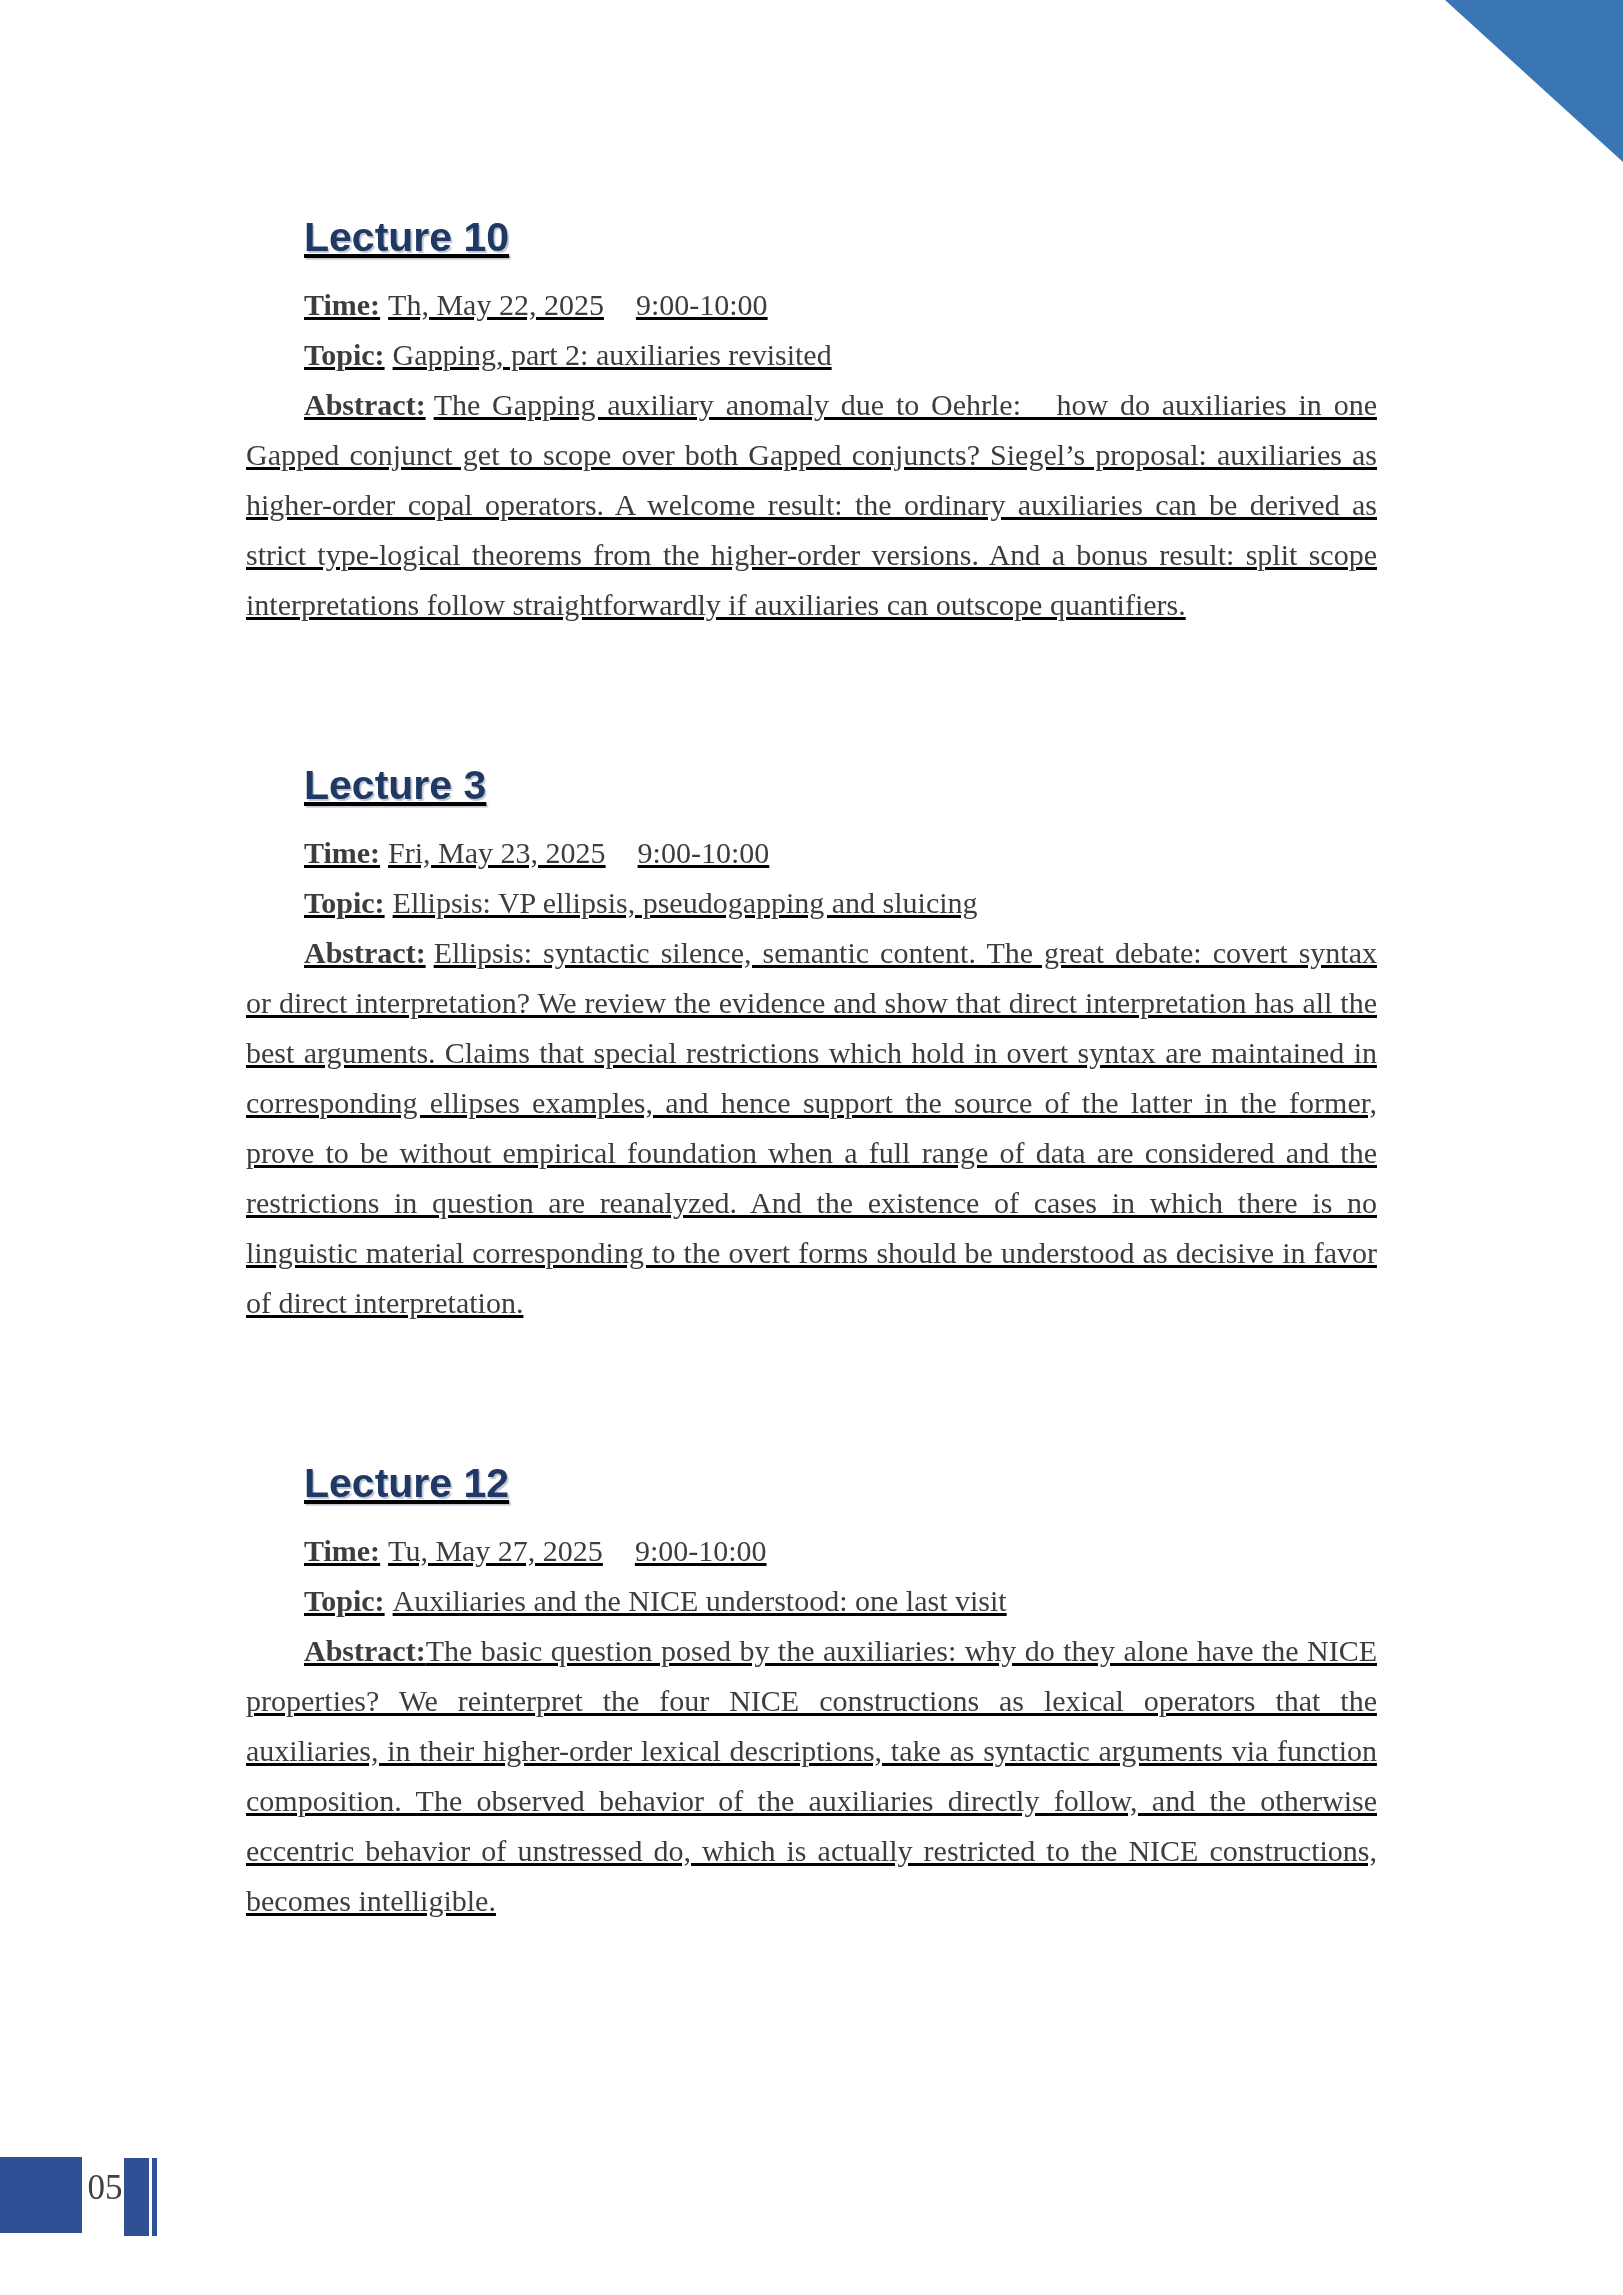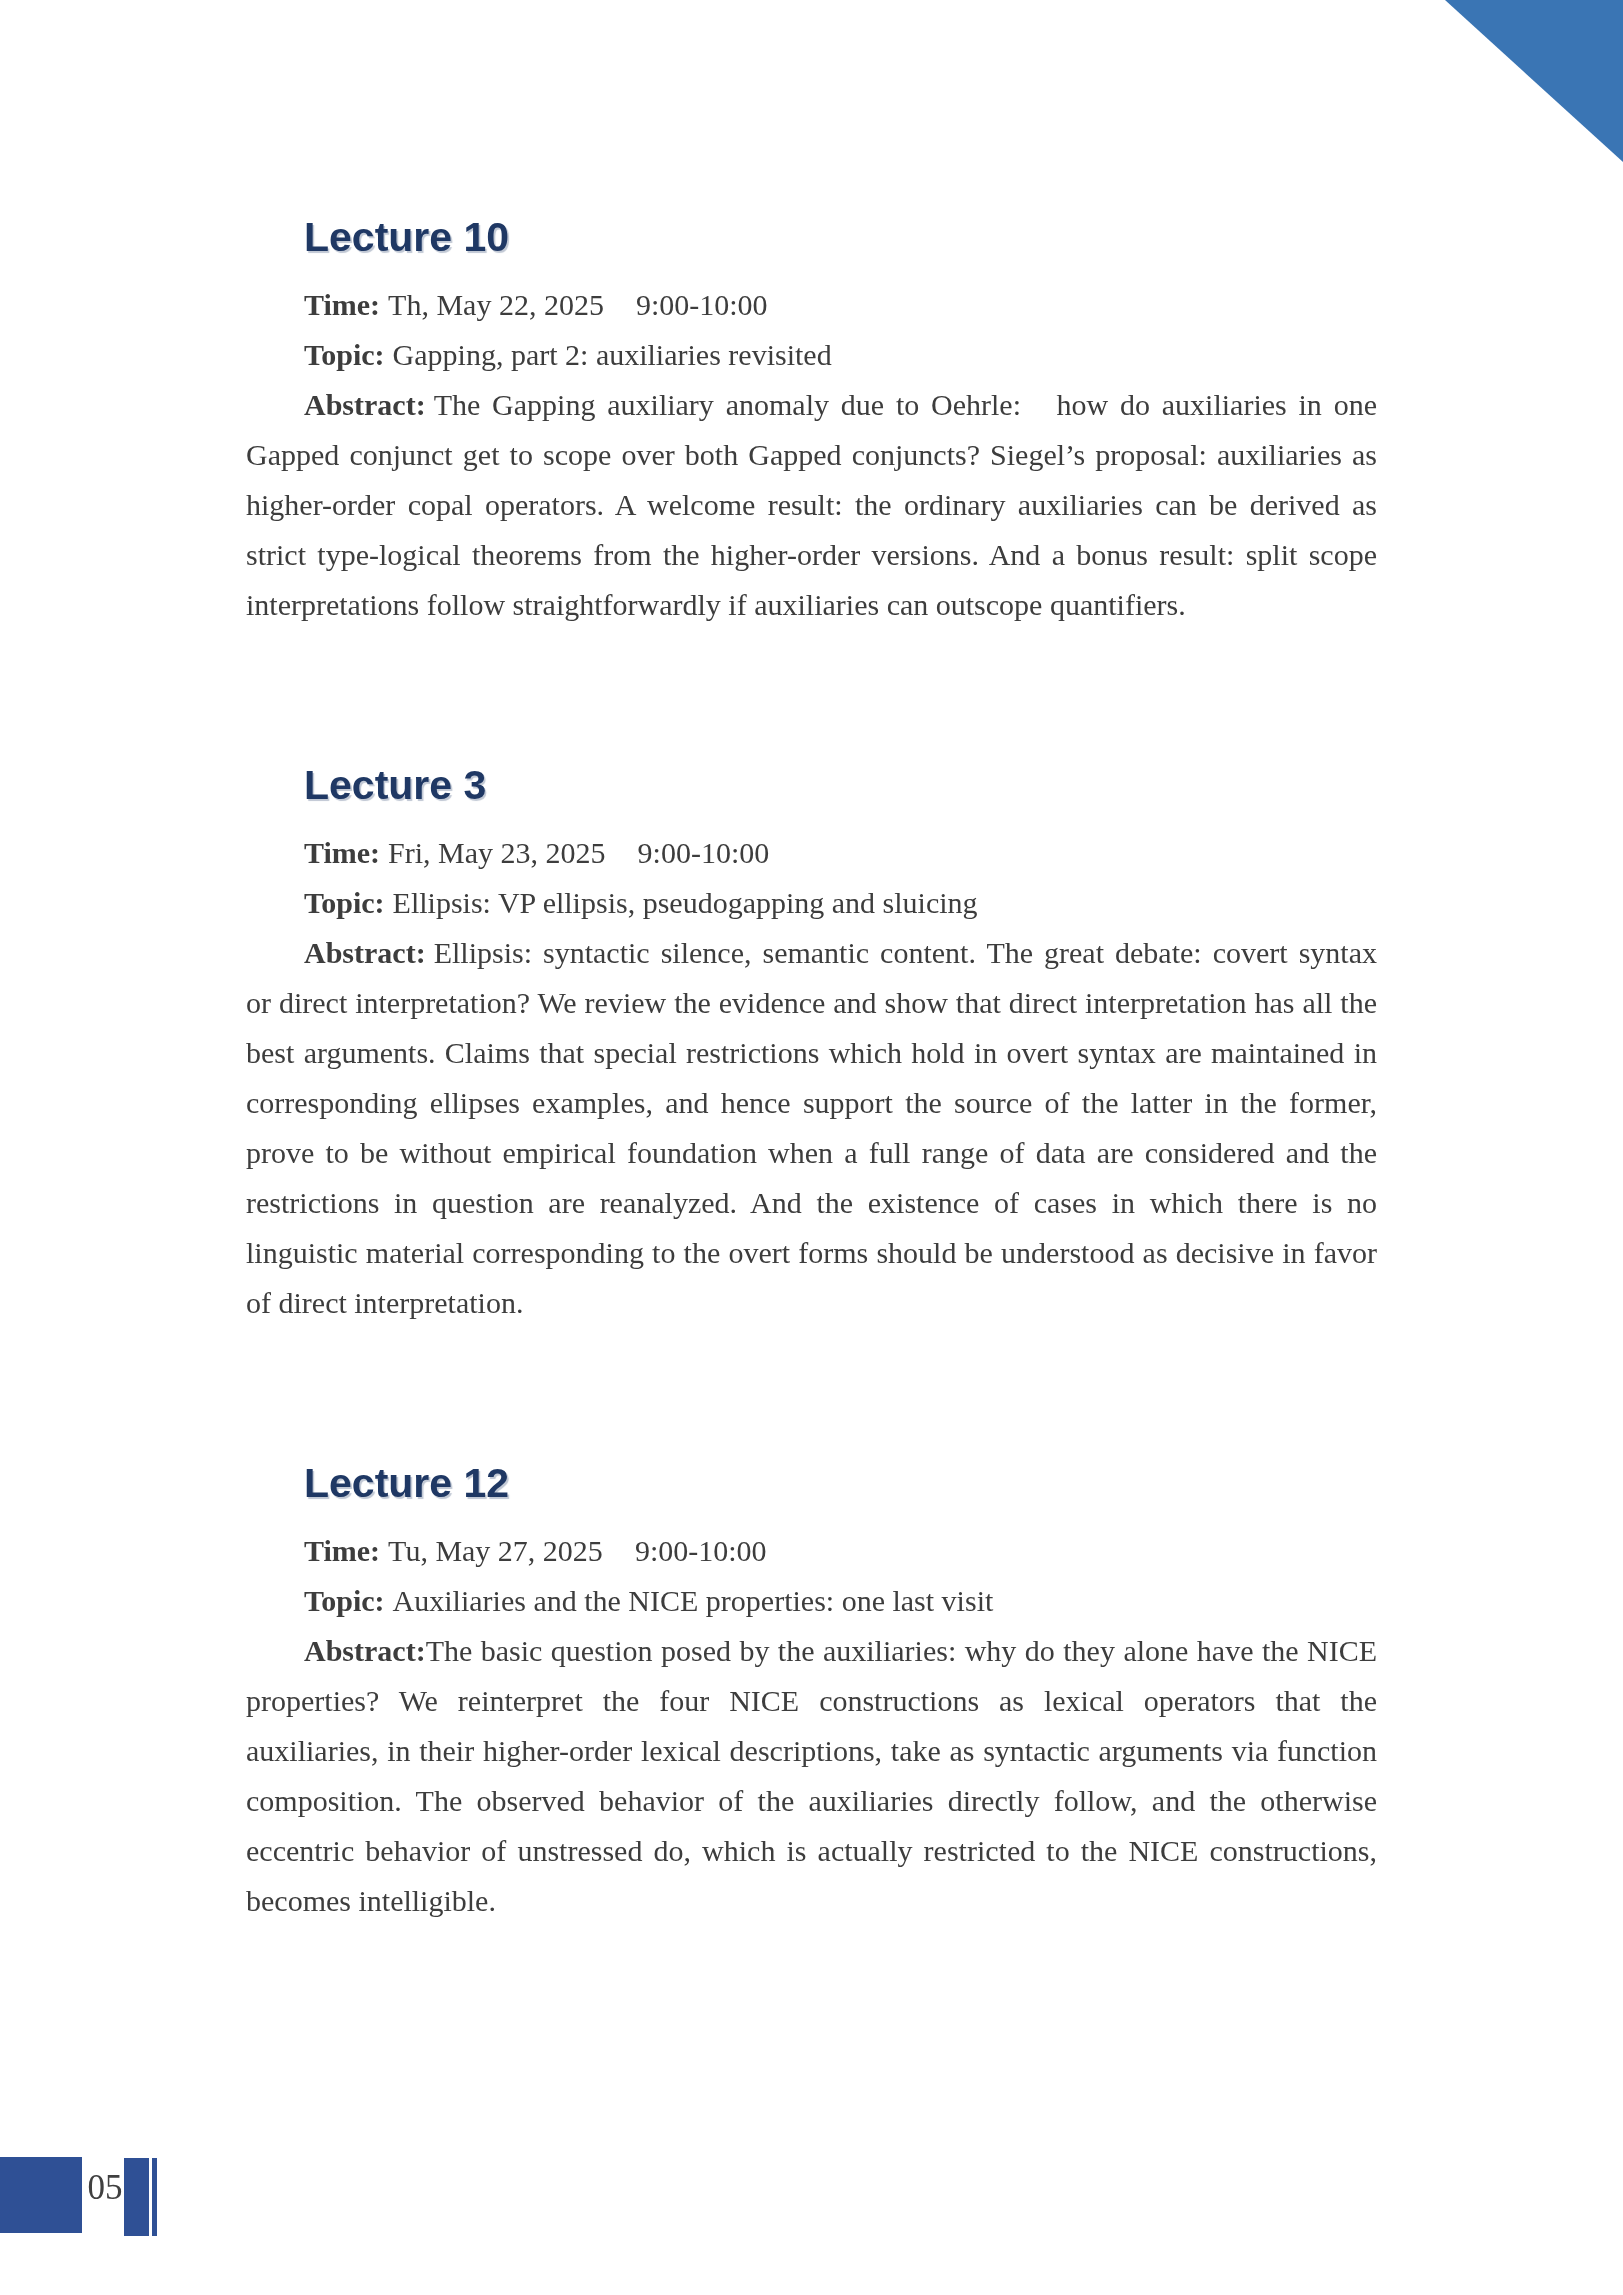--- a/index.html
+++ b/index.html
@@ -19,20 +19,21 @@
     right: 0;
     width: 178px;
     height: 162px;
     background: #3a75b4;
     clip-path: polygon(0 0, 100% 0, 100% 100%);
   }
 
   
   .content {
     padding: 213px 246px 0 246px; 
+    text-decoration: underline;
   }
 
   section.lecture { margin: 0; }
   section.lecture + section.lecture { margin-top: 131px; }
   section.lecture.last { margin-top: 124px; }
 
   h2.lecture-title {
     font-family: "Liberation Sans", sans-serif;
     font-weight: bold;
     font-size: 41px;
@@ -113,21 +114,21 @@
       <b class="lbl">Abstract:</b><span>Ellipsis: syntactic silence, semantic content. The great debate: covert syntax or direct interpretation? We review the evidence and show that direct interpretation has all the best arguments. Claims that special restrictions which hold in overt syntax are maintained in corresponding ellipses examples, and hence support the source of the latter in the former, prove to be without empirical foundation when a full range of data are considered and the restrictions in question are reanalyzed. And the existence of cases in which there is no linguistic material corresponding to the overt forms should be understood as decisive in favor of direct interpretation.</span>
     </p>
   </section>
 
   <section class="lecture last">
     <h2 class="lecture-title">Lecture 12</h2>
     <p class="row">
       <b class="lbl">Time:</b><span>Tu, May 27, 2025</span><span class="hours">9:00-10:00</span>
     </p>
     <p class="row">
-      <b class="lbl">Topic:</b><span>Auxiliaries and the NICE properties: one last visit</span>
+      <b class="lbl">Topic:</b><span>Auxiliaries and the NICE understood: one last visit</span>
     </p>
     <p class="row abstract">
       <b class="lbl tight">Abstract:</b><span>The basic question posed by the auxiliaries: why do they alone have the NICE properties? We reinterpret the four NICE constructions as lexical operators that the auxiliaries, in their higher-order lexical descriptions, take as syntactic arguments via function composition. The observed behavior of the auxiliaries directly follow, and the otherwise eccentric behavior of unstressed do, which is actually restricted to the NICE constructions, becomes intelligible.</span>
     </p>
   </section>
 
 </div>
 
 <div class="footer-rect"></div>
 <div class="page-number">05</div>

